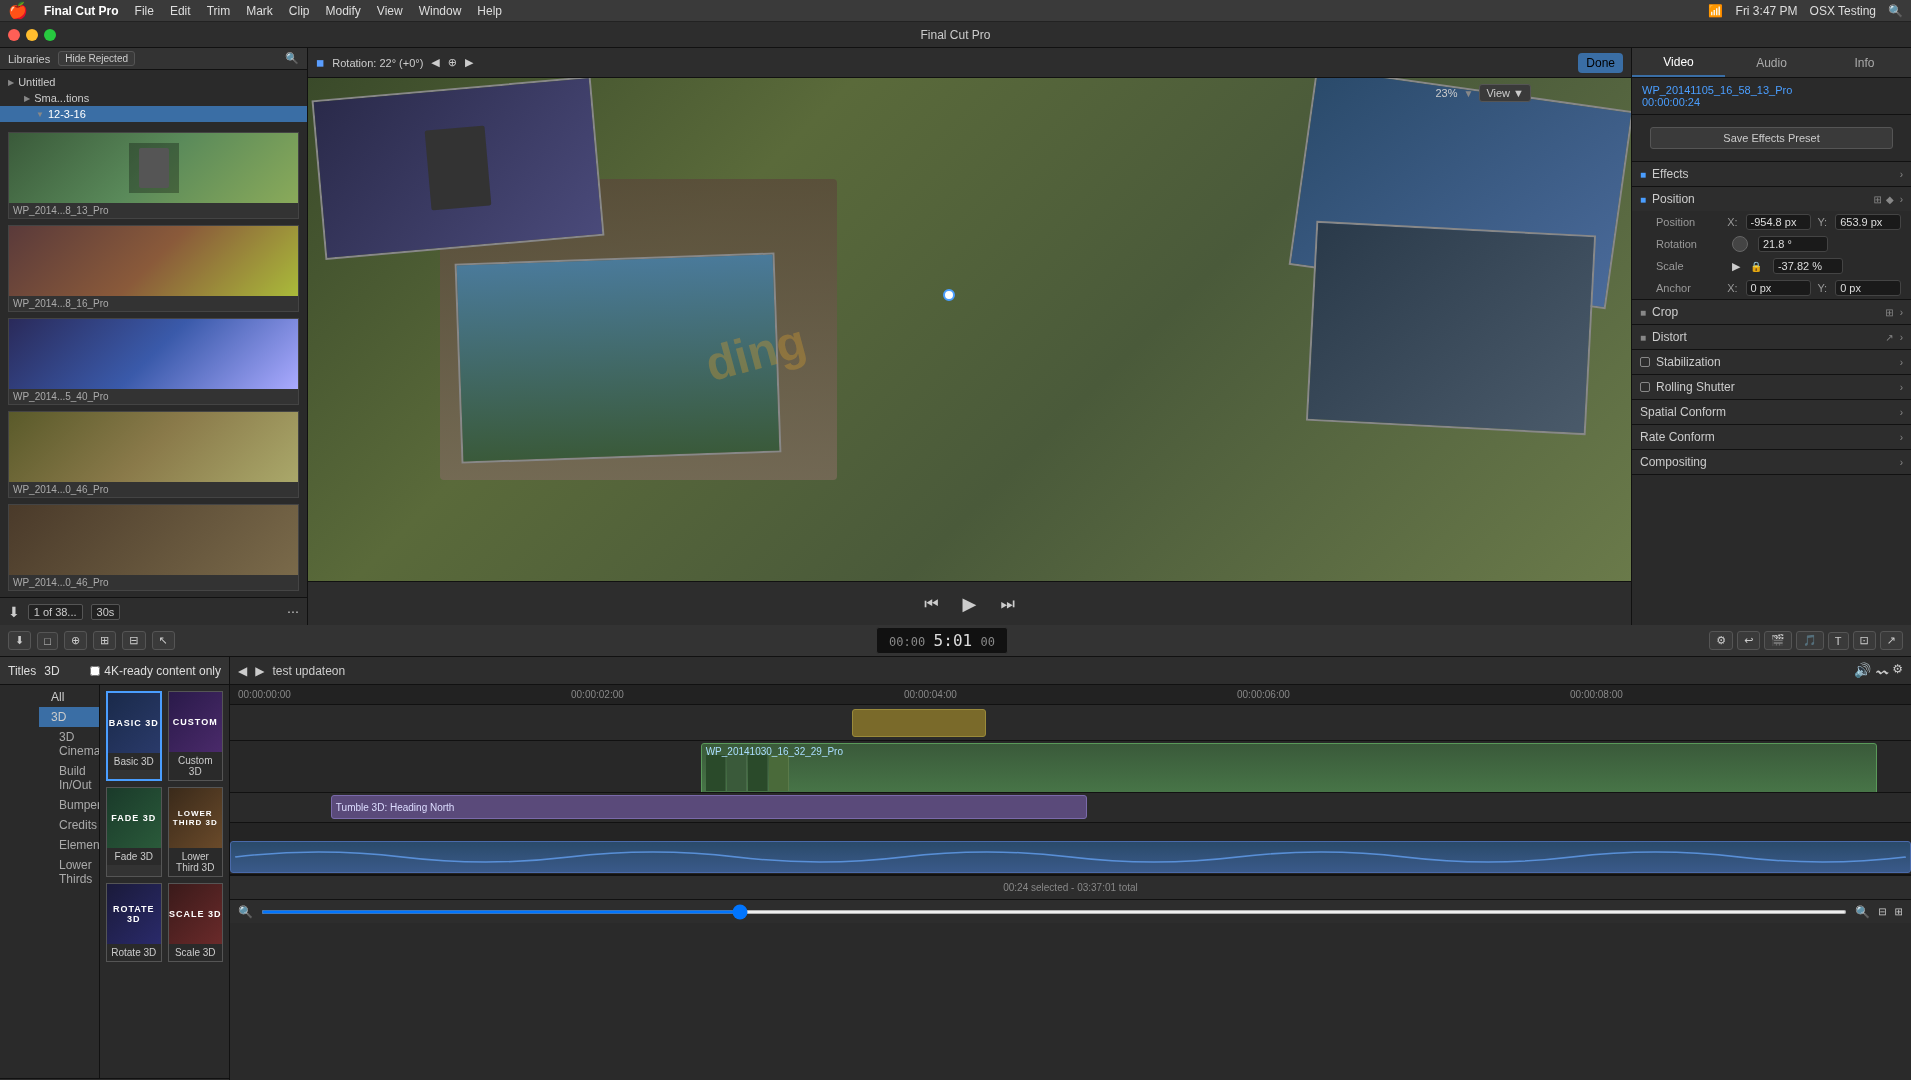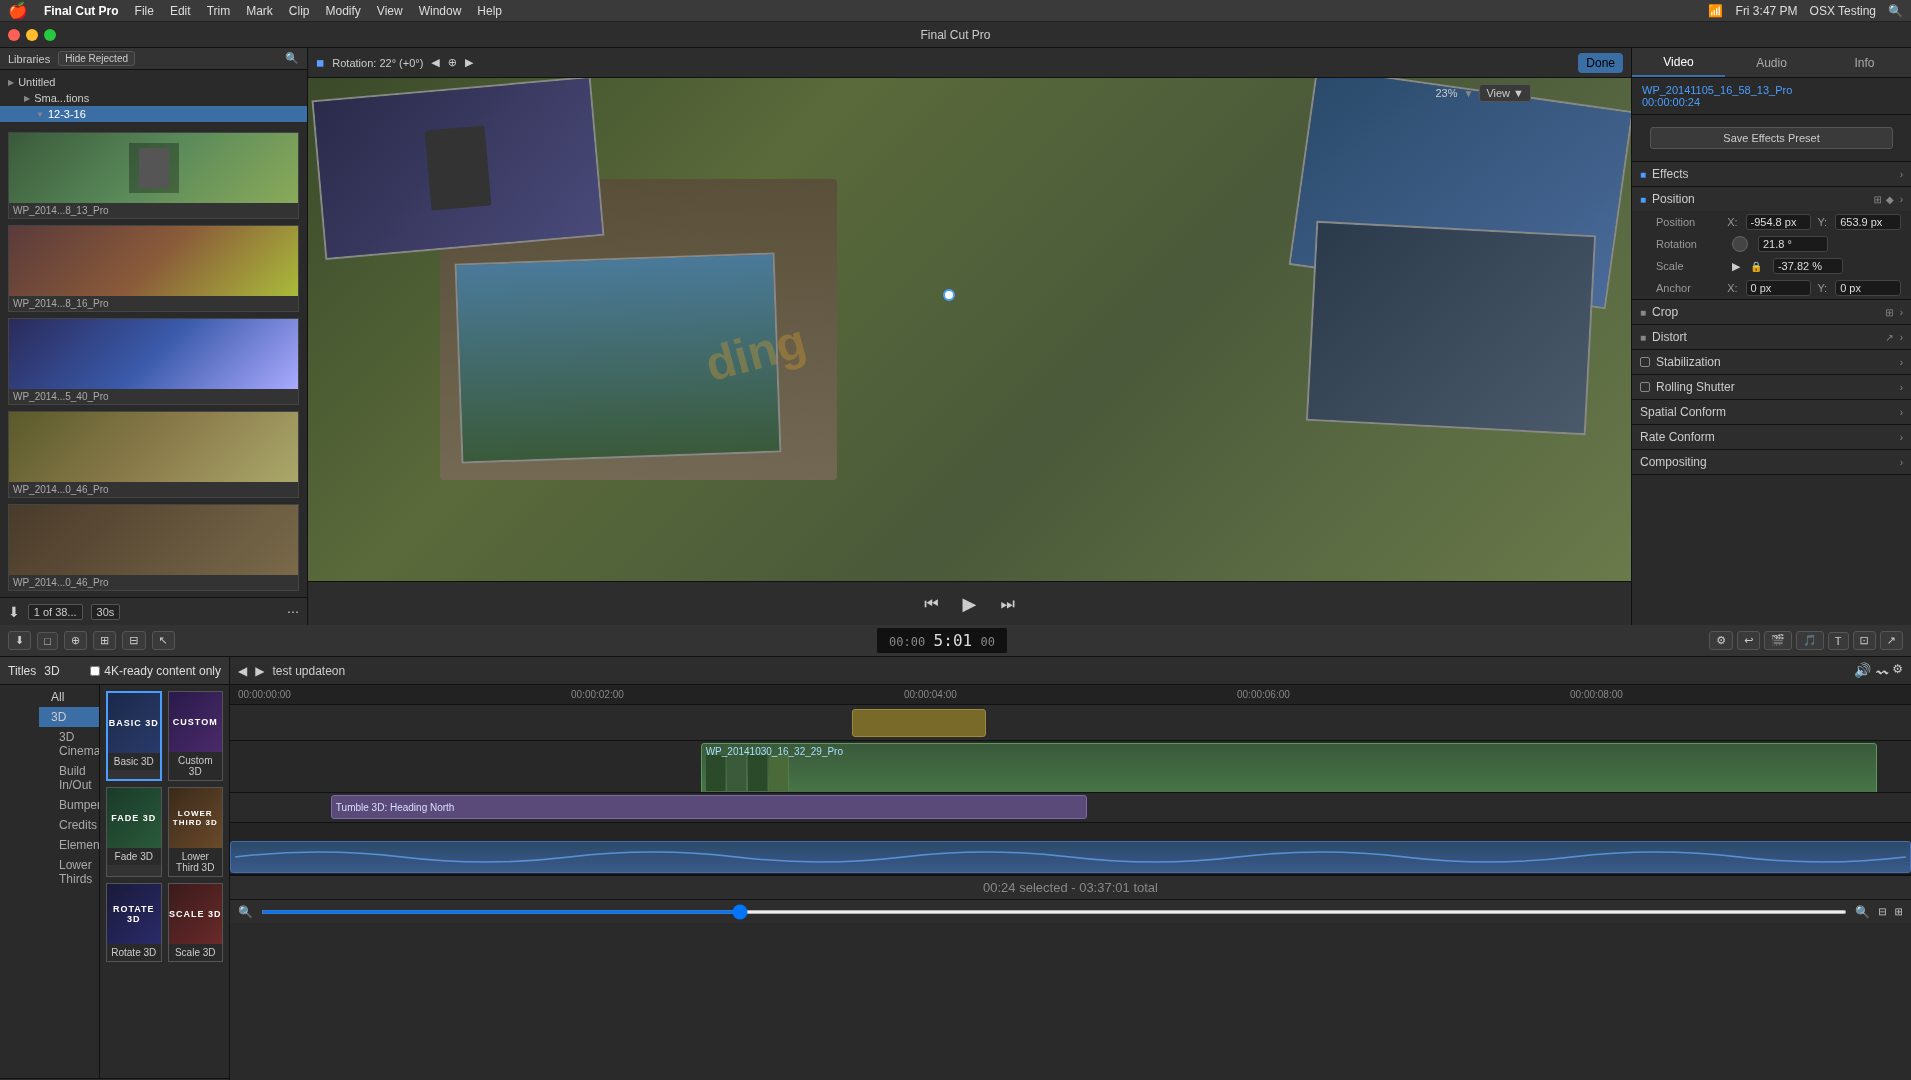--- a/index.html
+++ b/index.html
@@ -73,21 +73,21 @@
     .track-content { flex: 1; height: 100%; position: relative; overflow: hidden; }
 
     
     .clip-block { position: absolute; top: 2px; height: calc(100% - 4px); border-radius: 3px; display: flex; align-items: center; padding: 0 4px; font-size: 10px; overflow: hidden; }
     .clip-video { background: #4a7a4a; border: 1px solid #5a9a5a; color: #adf; }
     .clip-audio { background: #3a5a8a; border: 1px solid #4a6aaa; color: #adf; }
     .clip-title { background: #6a4a8a; border: 1px solid #8a5aaa; color: #ddf; }
     .clip-connected { background: #7a6a2a; border: 1px solid #9a8a3a; color: #ffd; }
     #timecode-display { background: #111; border: 1px solid #333; padding: 3px 12px; font-size: 14px; color: #ddd; font-family: monospace; border-radius: 3px; }
     #timeline-status { height: 24px; background: #2d2d2d; display: flex; align-items: center; justify-content: center; border-top: 1px solid #111; }
-    #timeline-status span { font-size: 13px; color: #888; }
+    #timeline-status span { font-size: 10px; color: #888; }
 
     
     .basic3d-thumb { background: linear-gradient(135deg, #1a2a4a 0%, #2a3a6a 100%); }
     .custom3d-thumb { background: linear-gradient(135deg, #2a1a4a 0%, #4a2a6a 100%); }
     .fade3d-thumb { background: linear-gradient(135deg, #1a3a2a 0%, #2a5a3a 100%); }
     .lower3d-thumb { background: linear-gradient(135deg, #3a2a1a 0%, #6a4a2a 100%); }
     .rotate3d-thumb { background: linear-gradient(135deg, #1a1a3a 0%, #2a2a6a 100%); }
     .scale3d-thumb { background: linear-gradient(135deg, #3a1a1a 0%, #6a2a2a 100%); }
 
     .effect-tile-text { font-size: 9px; font-weight: bold; color: #fff; letter-spacing: 1px; text-align: center; }

